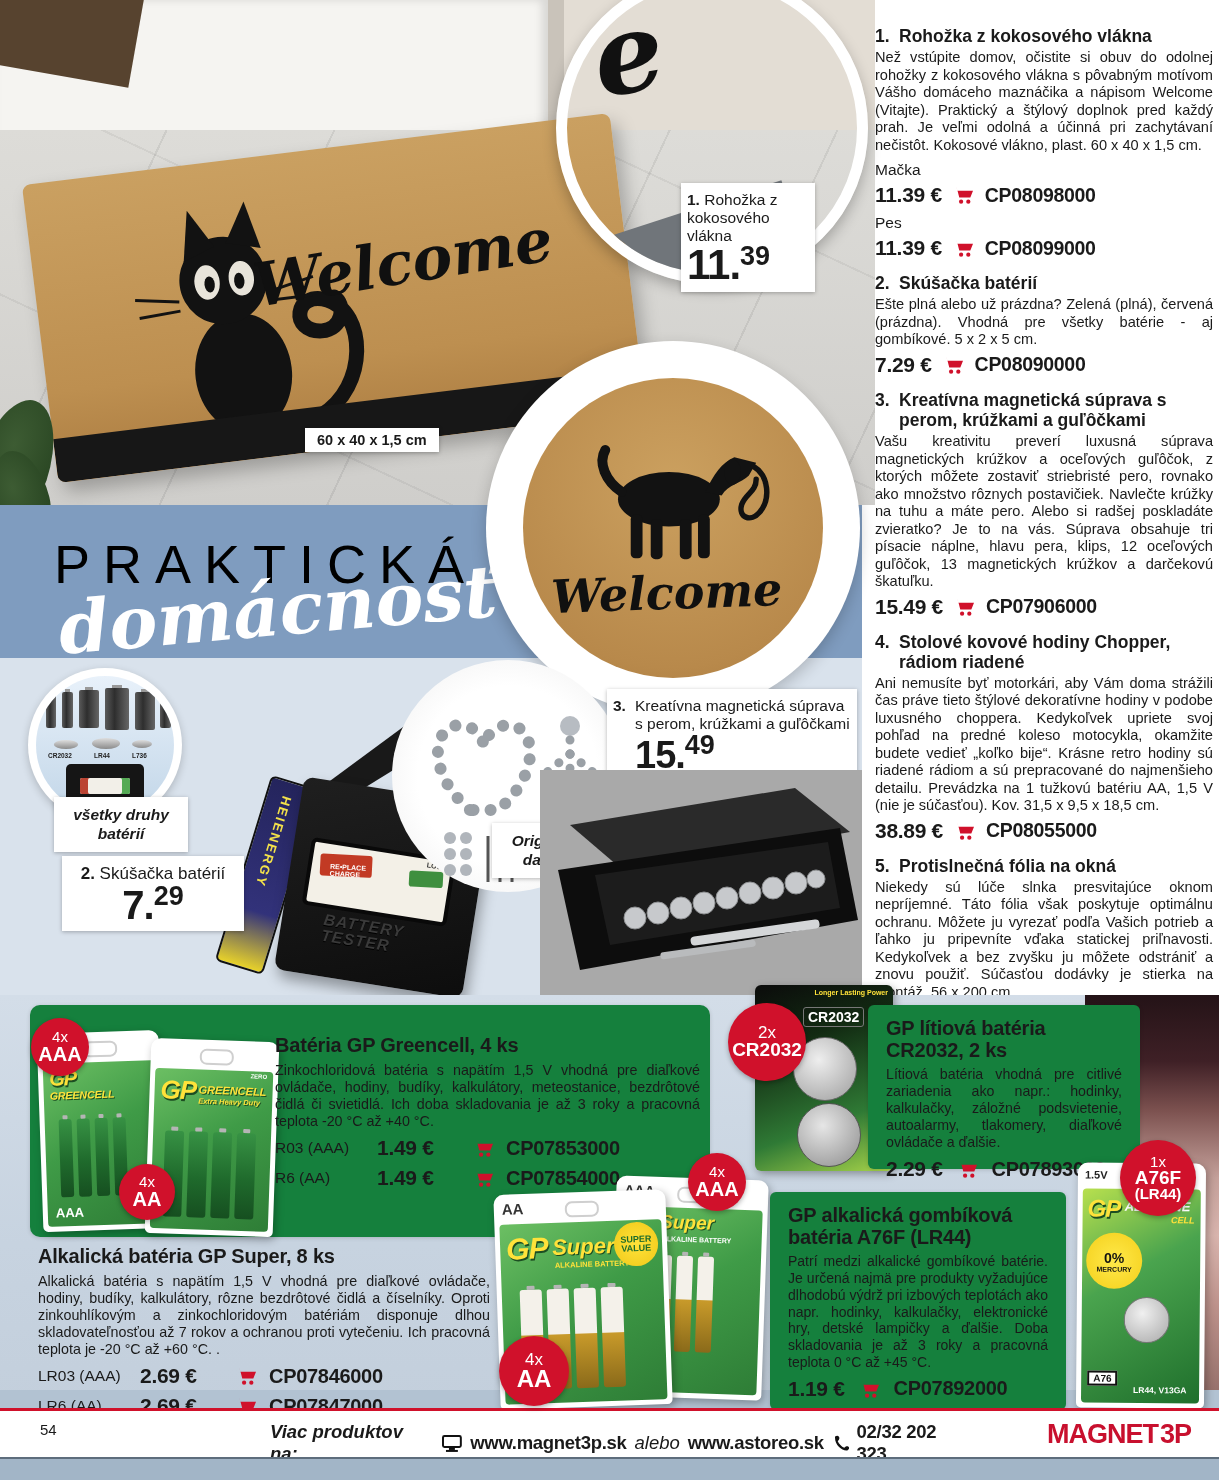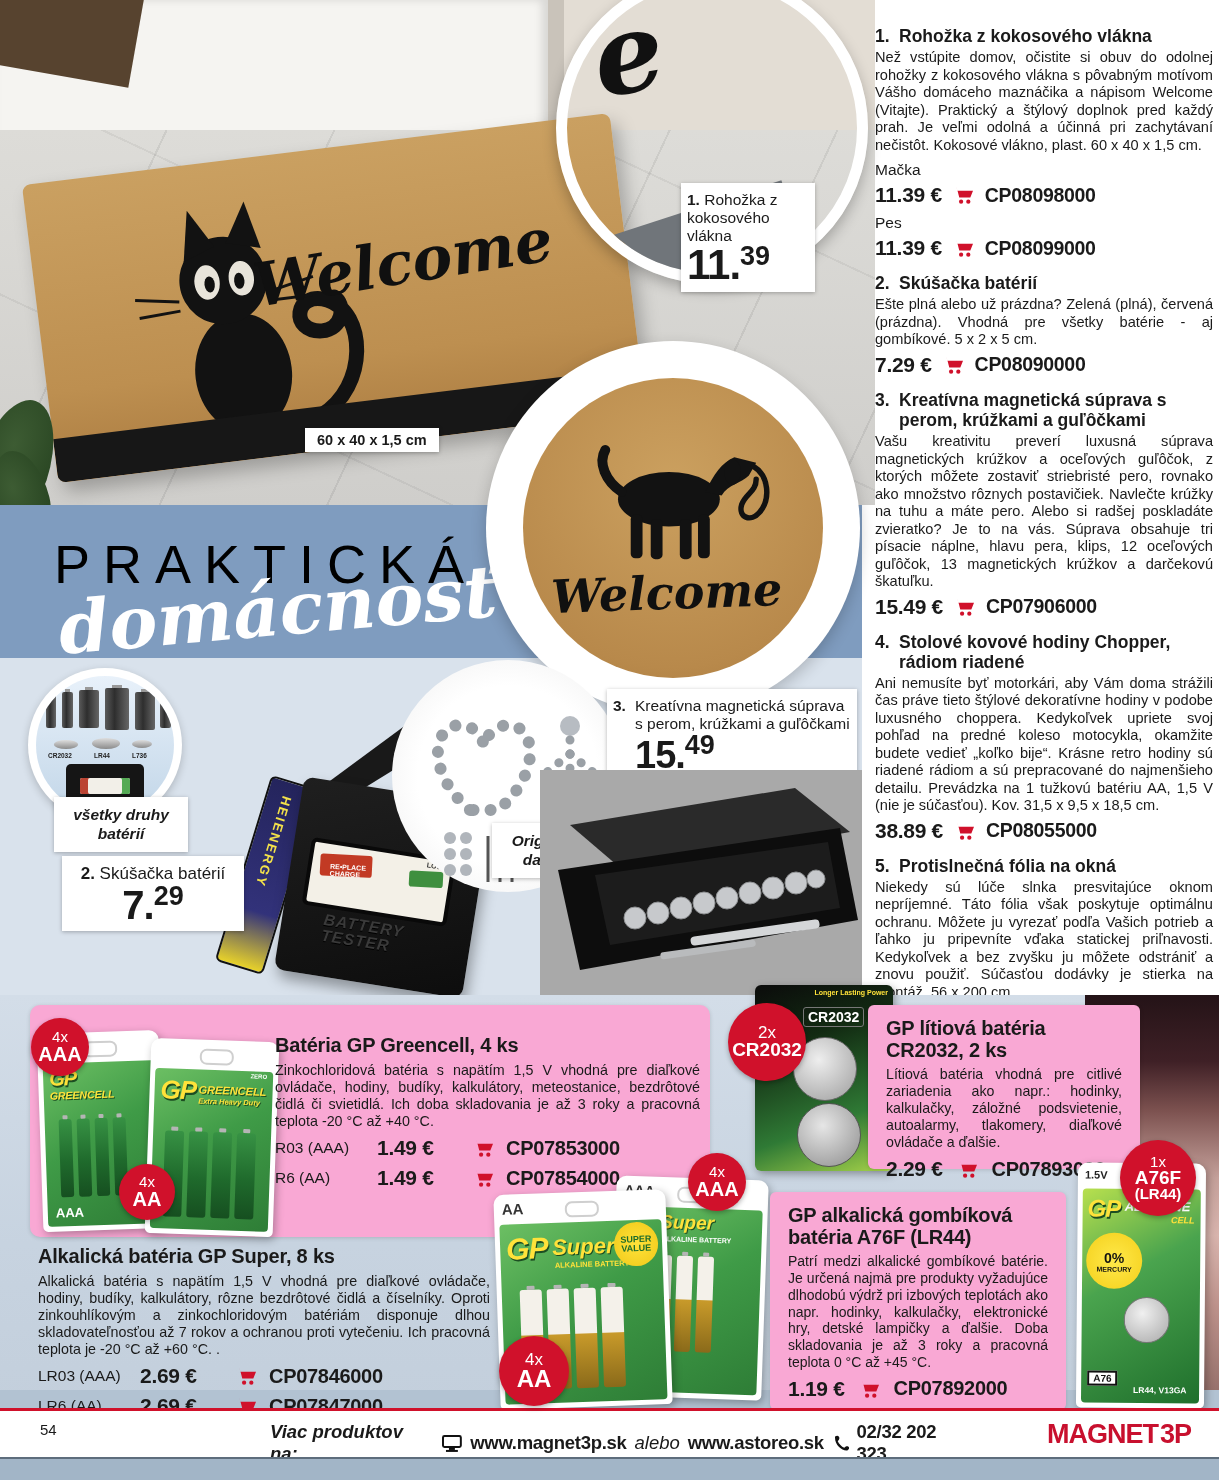--- a/index.html
+++ b/index.html
@@ -93,21 +93,21 @@
   .taggift{left:492px;top:823px;width:104px;text-align:center;font-style:italic;font-weight:bold;font-size:15.5px;line-height:1.25;}
   
   .magcirc{left:392px;top:660px;width:232px;height:232px;border-radius:50%;background:radial-gradient(circle,#ffffff 55%,#ededed);}
   
   .giftbox{left:540px;top:770px;width:322px;height:225px;}
   
   .bottom{left:0;top:995px;width:1219px;height:415px;background:linear-gradient(180deg,#d3dde8 0%,#c7d3e0 60%,#c3cfdc 100%);}
   .bstrip{left:0;top:1390px;width:1219px;height:18px;background:#b2c2d2;}
   .lifephoto{left:1085px;top:995px;width:134px;height:415px;
              background:linear-gradient(180deg,#241317 0%,#3f2026 16%,#7d5250 28%,#c4a09a 44%,#d8b4ad 58%,#bb9089 76%,#8e6a65 100%);}
-  .panel{background:#f9a8d4;border-radius:10px;box-shadow:0 1px 4px rgba(0,0,0,.15);}
+  .panel{background:#15803d;border-radius:10px;box-shadow:0 1px 4px rgba(0,0,0,.15);}
   .bp-title{font-size:20px;font-weight:bold;line-height:1.08;margin-bottom:5px;letter-spacing:-.2px;}
   .bp-body{font-size:14.3px;line-height:1.2;text-align:justify;}
   .brow{display:flex;align-items:center;gap:10px;margin-top:6px;}
   .brow .blab{width:92px;font-size:15.5px;flex:none;}
   .brow .price{font-size:21px;font-weight:bold;width:84px;letter-spacing:-.3px;}
   .brow .code{font-size:20px;font-weight:bold;letter-spacing:-.3px;}
   .badge{border-radius:50%;background:#d0112b;color:#fff;display:flex;flex-direction:column;align-items:center;justify-content:center;
          line-height:.95;box-shadow:0 2px 5px rgba(0,0,0,.3);z-index:6;}
   .badge .b1{font-size:15px;}
   .badge .b2{font-size:20px;font-weight:bold;}

